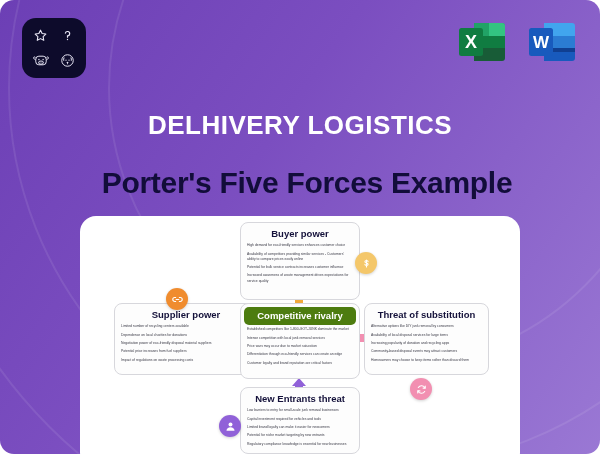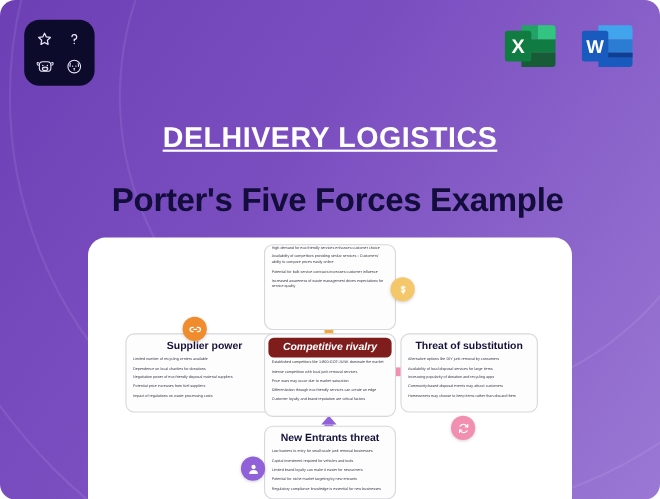--- a/index.html
+++ b/index.html
@@ -43,21 +43,20 @@
   .msicons { position:absolute; right:20px; top:14px; display:flex; gap:14px; }
   .msicon { width:56px; height:56px; position:relative; }
 
   .brand-title {
     position:absolute; left:0; right:0; top:110px;
     text-align:center;
     color:#ffffff;
     font-size:26px;
     font-weight:bold;
     letter-spacing:0.5px;
-    text-decoration:underline;
   }
   .sub-title {
     position:absolute; left:14px; right:0; top:166px;
     text-align:center;
     color:#120d3a;
     font-size:30px;
     font-weight:bold;
     letter-spacing:-0.3px;
   }
 
@@ -82,27 +81,26 @@
   }
   .fbox-head {
     text-align:center;
     font-weight:bold;
     font-size:9.5px;
     color:#14113a;
     padding:6px 4px 4px;
     line-height:1.1;
   }
   .fbox.center .fbox-head {
-    background:#7f1d1d;
+    background:#4d7c0f;
     color:#ffffff;
     border-radius:5px;
     margin:3px 3px 2px;
     padding:4px 4px;
     font-size:9.5px;
-    font-style:italic;
   }
   .fbox-body { padding:0 6px 5px; }
   .fbox-body p {
     font-size:3.4px;
     line-height:1.5;
     color:#3a3a46;
     margin:0 0 3.2px;
   }
 
   
@@ -229,20 +227,21 @@
     <div class="arrow-box ar-left-pink" style="display:flex;align-items:center;">
       <div class="tri-left" style="color:#f28fb1;"></div>
       <div class="stem-h" style="background:#f28fb1;"></div>
     </div>
     <div class="arrow-box ar-up-purple">
       <div class="tri-up" style="color:#9061d8;"></div>
       <div class="stem-v" style="background:#9061d8;margin-left:3px;"></div>
     </div>
 
     <div class="fbox" id="box-buyer">
+      <div class="fbox-head">Buyer power</div>
       <div class="fbox-body">
         <p>High demand for eco-friendly services enhances customer choice</p>
         <p>Availability of competitors providing similar services - Customers' ability to compare prices easily online</p>
         <p>Potential for bulk service contracts increases customer influence</p>
         <p>Increased awareness of waste management drives expectations for service quality</p>
       </div>
     </div>
 
     <div class="fbox" id="box-supplier">
       <div class="fbox-head">Supplier power</div>

